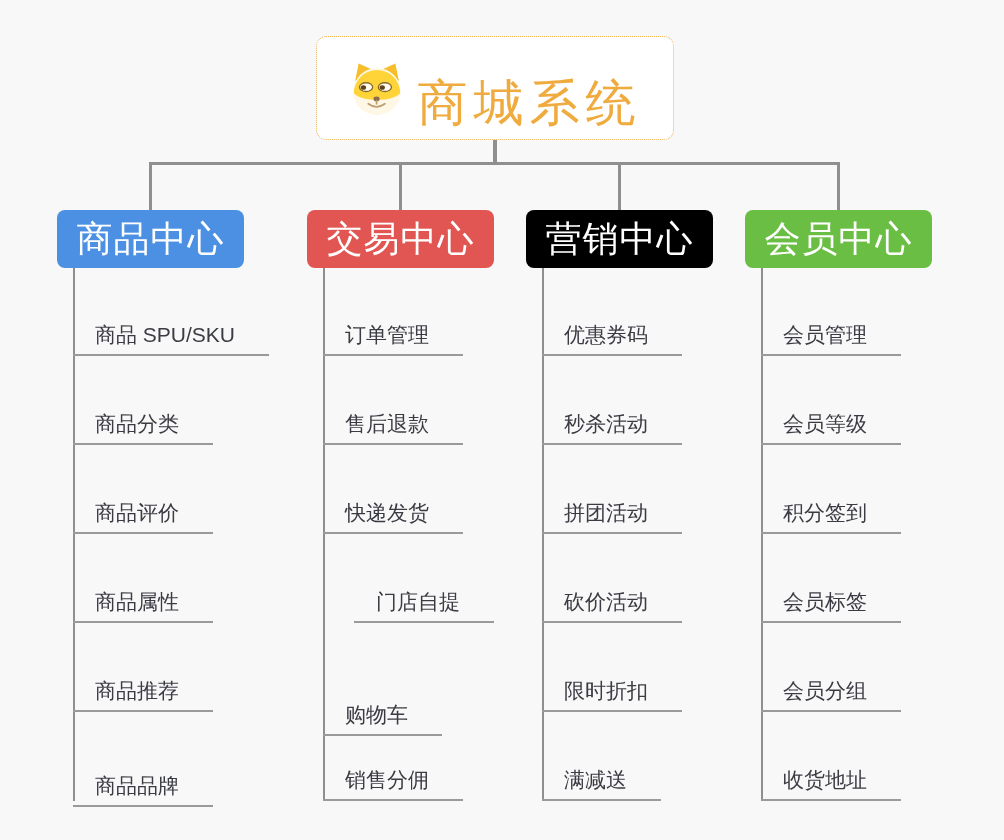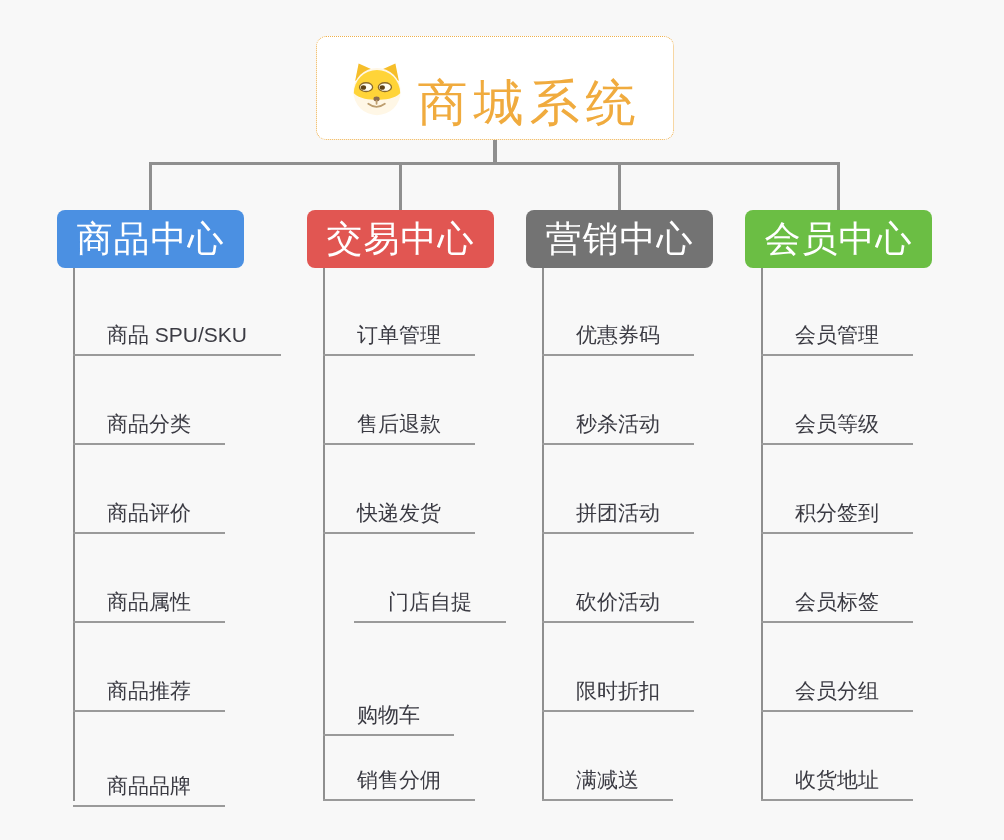--- a/index.html
+++ b/index.html
@@ -37,21 +37,21 @@
     display:flex;align-items:center;justify-content:center;
   }
   .branch-node span{
     color:var(--branch-text);font-size:36px;font-weight:500;letter-spacing:1px;
     line-height:1;white-space:nowrap;
   }
 
   
   .leaf{
     position:absolute;display:inline-block;
-    padding:0 34px 5px 34px;border-bottom:2px solid var(--underline);
+    padding:0 34px 5px 22px;border-bottom:2px solid var(--underline);
     cursor:default;
   }
   .leaf-label{
     font-size:21px;line-height:28px;color:var(--leaf-text);white-space:nowrap;display:block;
   }
 </style>
 </head>
 <body>
 
 <div class="canvas">
@@ -137,21 +137,21 @@
     <span class="leaf-label">购物车</span>
   </div>
 
   <div class="leaf" style="left: 323px; top: 766px;">
     <span class="leaf-label">销售分佣</span>
   </div>
 </div>
 
   <div class="branch">
     <div class="line drop" style="left: 618px;"></div>
-    <div class="branch-node" style="left: 526px; background: #737373;">
+    <div class="branch-node" style="left: 526px; background: #000000;">
       <span>营销中心</span>
     </div>
     <div class="line trunk" style="left: 542px;"></div>
 
   <div class="leaf" style="left: 542px; top: 321px;">
     <span class="leaf-label">优惠券码</span>
   </div>
 
   <div class="leaf" style="left: 542px; top: 410px;">
     <span class="leaf-label">秒杀活动</span>

